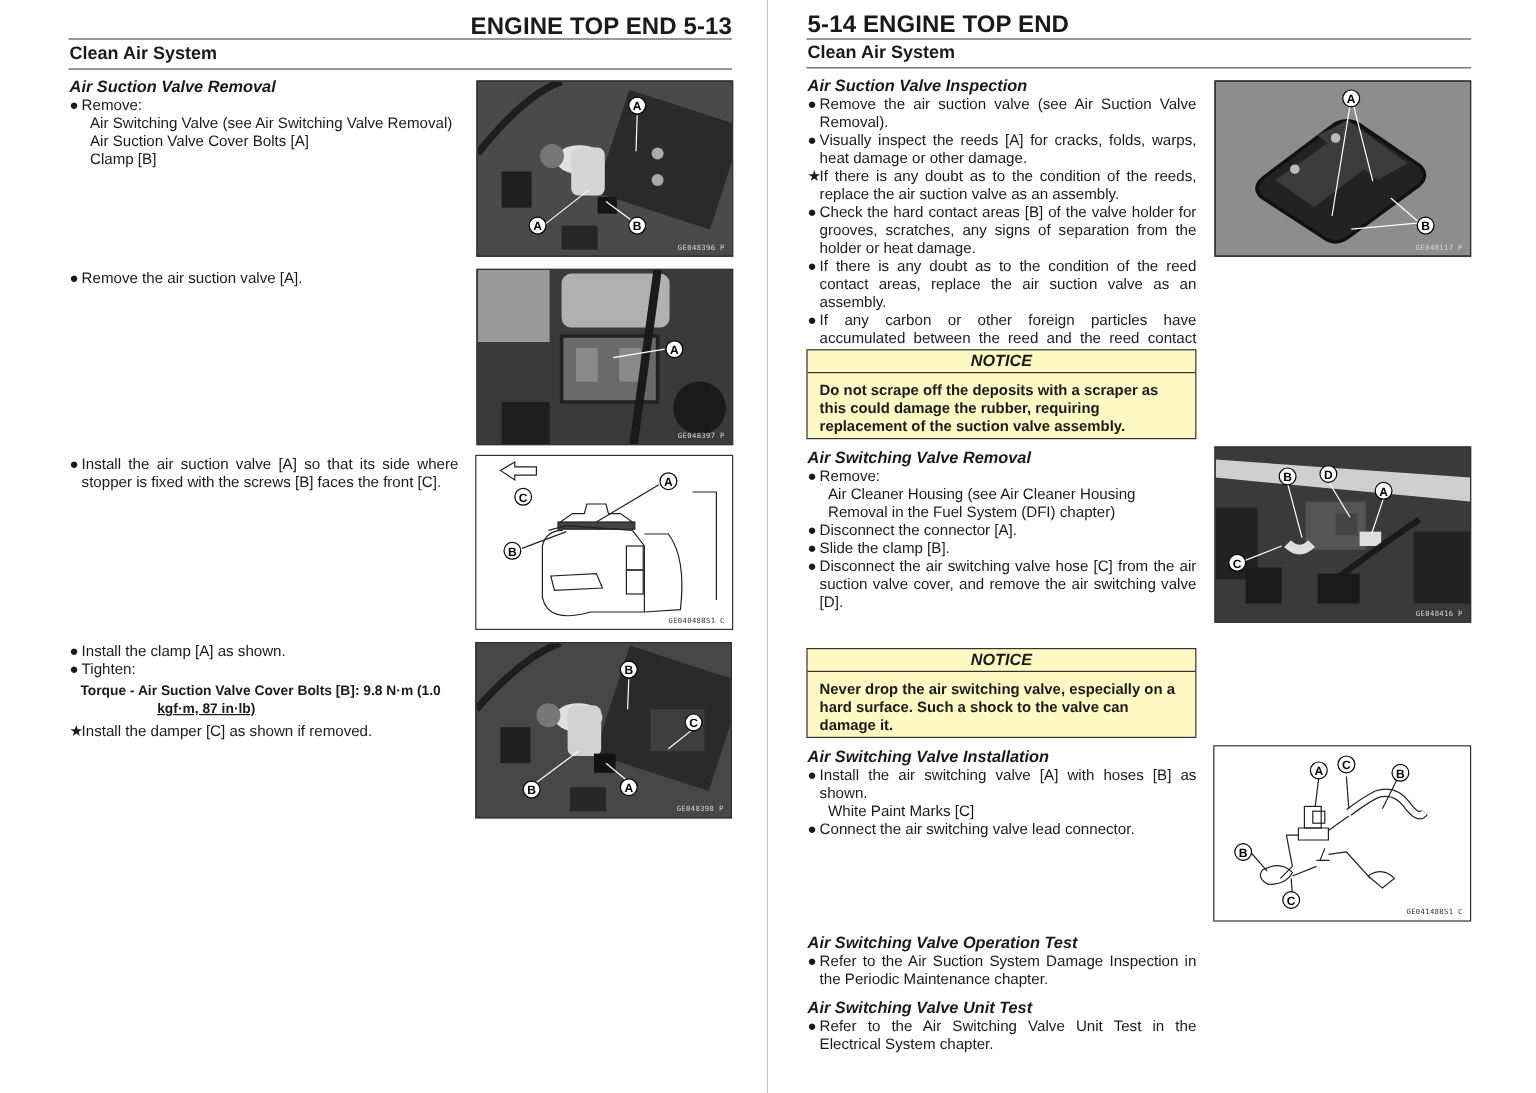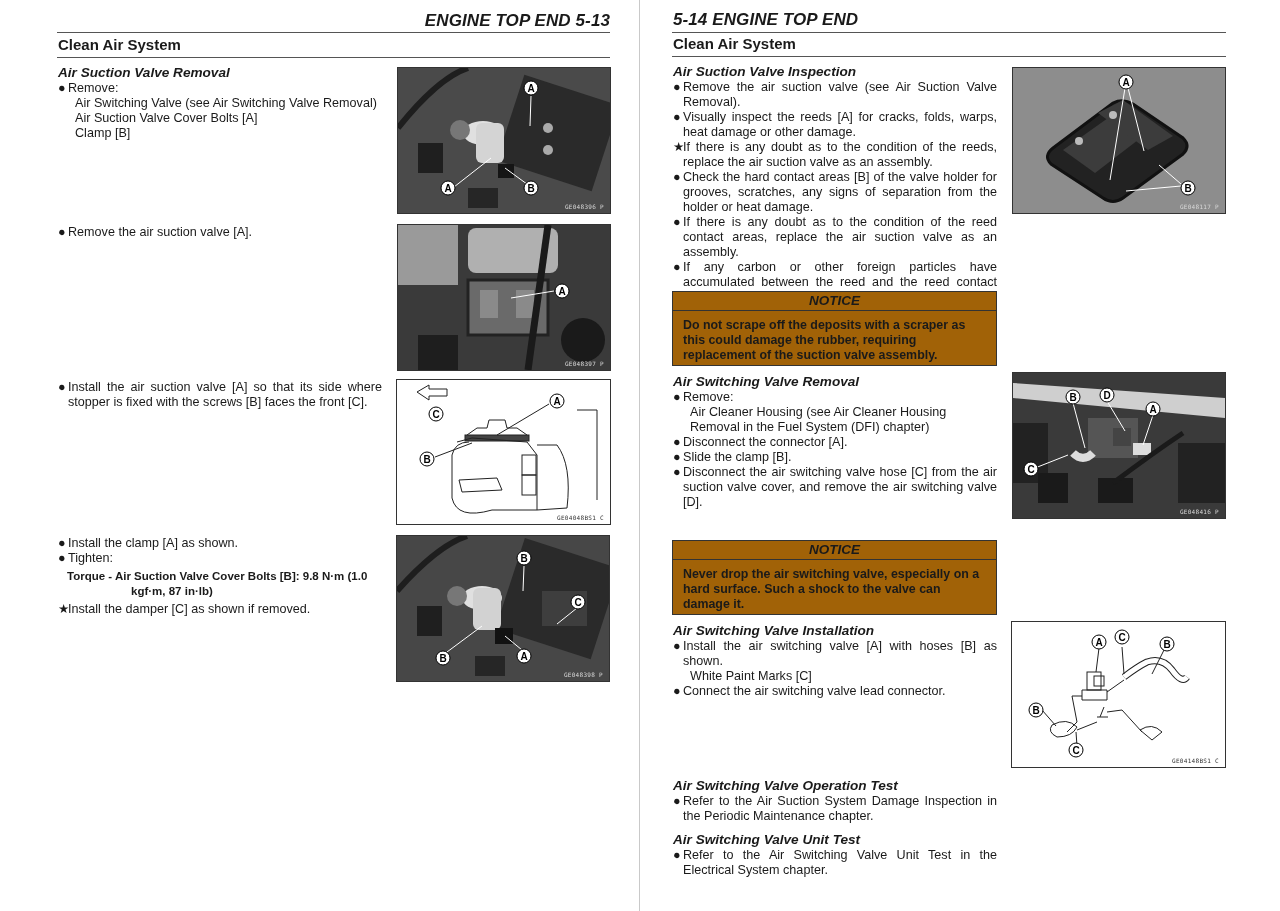--- a/index.html
+++ b/index.html
@@ -3,33 +3,33 @@
 <meta charset="utf-8">
 <style>
   html, body { margin:0; padding:0; background:#ffffff; }
   body { width:1280px; height:911px; position:relative; overflow:hidden;
          font-family:"Liberation Sans", sans-serif; color:#1a1a1a; }
   .page { position:absolute; top:0; height:911px; }
   .page-left { left:0; width:639px; }
   .page-right { left:640px; width:640px; }
   .gutter { position:absolute; left:639px; top:0; width:1px; height:911px; background:#c9c9c9; }
 
-  .running-head { position:absolute; font-weight:bold; font-size:17px; letter-spacing:0.1px;font-style:italic; }
+  .running-head { position:absolute; font-weight:bold; font-size:20px; letter-spacing:0.1px; }
   .rule { position:absolute; height:1px; background:#555; }
   .section-title { position:absolute; font-weight:bold; font-size:15px; }
 
   .col { position:absolute; font-size:12.6px; line-height:15px; }
   .sub-h { font-weight:bold; font-style:italic; font-size:13.6px; line-height:16px; margin:0; }
   .item { position:relative; padding-left:10px; text-align:justify; }
   .item .mark { position:absolute; left:0; top:0; }
   .indent { padding-left:17px; }
   .torque { font-weight:bold; font-size:11.5px; line-height:15px; padding-left:9px; margin:3px 0 3px 0; }
-  .torque .cont { display:block; padding-left:64px; }
-
-  .notice { position:absolute; border:1px solid #333; background:#a16207; }
+  .torque .cont { display:block; padding-left:64px;text-decoration:underline; }
+
+  .notice { position:absolute; border:1px solid #333; background:#fef9c3; }
   .notice-head { text-align:center; font-weight:bold; font-style:italic; font-size:13.5px;
                  padding:1px 0 2px; border-bottom:1px solid #333; }
   .notice-body { font-weight:bold; font-size:12.4px; line-height:15px; padding:7px 10px 3px 10px; }
 
   .figure { position:absolute; border:1px solid #333; overflow:hidden; }
   .photo { background:#3b3b3b; }
   .figure svg { position:absolute; left:0; top:0; }
   .fig-code { position:absolute; right:6px; bottom:3px; font-family:"DejaVu Sans Mono", monospace;
               font-size:6px; letter-spacing:0.3px; }
   .photo .fig-code { color:#d8d8d8; }

